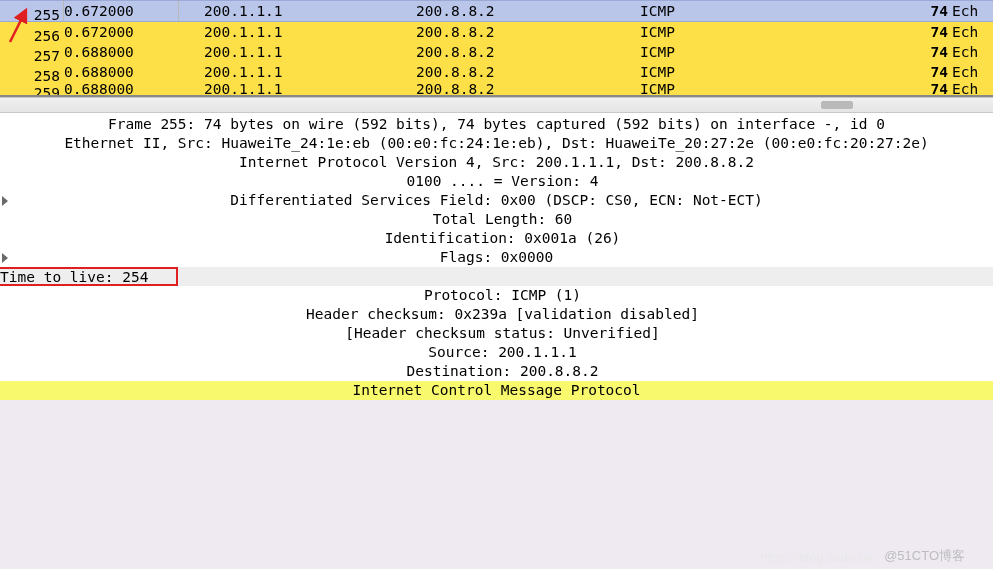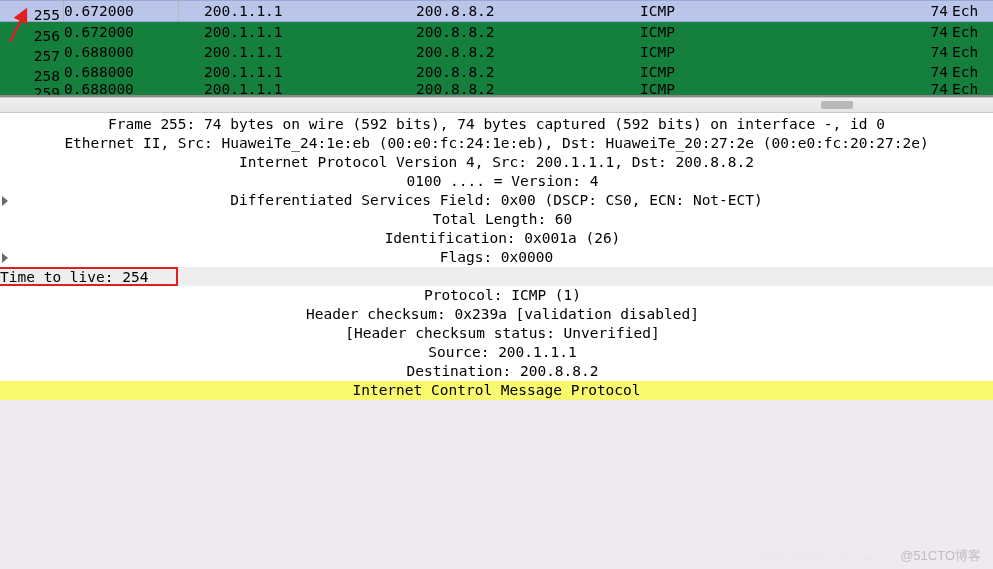--- a/index.html
+++ b/index.html
@@ -2,47 +2,47 @@
 <html><head>
 <meta charset="utf-8">
 <style>
 html,body{margin:0;padding:0;width:993px;height:569px;overflow:hidden;
   font-family:Consolas,"DejaVu Sans Mono","Liberation Mono",monospace;
   font-size:14.5px;color:#000;background:#efe9f2;}
 .packet-list{border-bottom:2px solid #888;}
 .row{display:flex;align-items:center;height:20px;white-space:nowrap;
   position:relative;overflow:hidden;}
 .row-sel{background:#b9c6e9;border-top:1px solid #9aa9d6;border-bottom:1px solid #9aa9d6;}
-.row-alt{background:#15803d;}
+.row-alt{background:#fde047;}
 .c-no{width:60px;text-align:right;padding-right:4px;margin-top:8px;}
 .c-time{width:140px;}
 .c-src{width:212px;}
 .c-dst{width:224px;}
 .c-proto{width:280px;}
-.c-len{width:28px;text-align:right;}
+.c-len{width:28px;text-align:right;font-weight:bold;}
 .c-info{padding-left:4px;}
 .vr{border-left:1px solid #b8b8b8;height:100%;position:absolute;}
 .arrow{position:absolute;left:4px;top:4px;z-index:5;}
 .divider{height:14px;background:linear-gradient(#f0f0f0,#e5e5e5);
   border-top:1px solid #c8c8c8;border-bottom:1px solid #c8c8c8;position:relative;}
 .scroll-thumb{position:absolute;right:140px;top:3px;width:32px;height:8px;
   background:#b9b9b9;border-radius:2px;}
 .details{background:#fff;padding:2px 0 0 0;}
 .line{height:19px;line-height:19px;white-space:pre;overflow:hidden;text-align:center;}
 .ind1{padding-left:12px;}
 .expand{position:relative;padding-left:0;}
 .expand::before{content:"";position:absolute;left:2px;top:5px;width:0;height:0;
   border-top:5px solid transparent;border-bottom:5px solid transparent;
   border-left:6px solid #6a6a6a;}
 .hl-ttl{background:#eeeeee;display:flex;align-items:center;}
 .hl-ttl .txt{}
 .redbox{border:2px solid #e02020;height:19px;margin-left:-2px;padding:0 28px 0 0;
   display:inline-flex;align-items:center;box-sizing:border-box;}
 .hl-icmp{background:#f9f96e;}
-.watermark{position:absolute;right:12px;bottom:4px;color:#bdbdbd;
+.watermark{position:absolute;right:28px;bottom:4px;color:#bdbdbd;
   font-size:13px;font-family:Arial,sans-serif;z-index:3;}
 .wm2{position:absolute;right:120px;bottom:4px;color:#e8e8e8;font-size:13px;
   font-family:Arial,sans-serif;z-index:2;}
 </style>
 </head>
 <body>
 
 <svg class="arrow" width="30" height="42">
   <defs>
       <marker id="ah" markerWidth="6" markerHeight="6" refX="5" refY="3" orient="auto">

